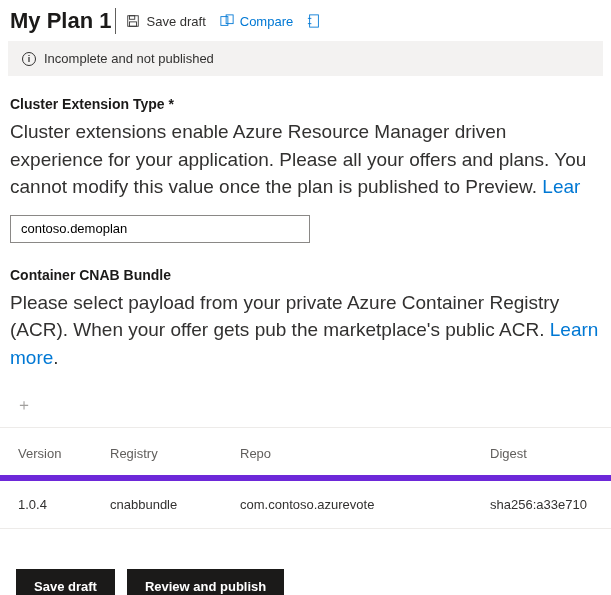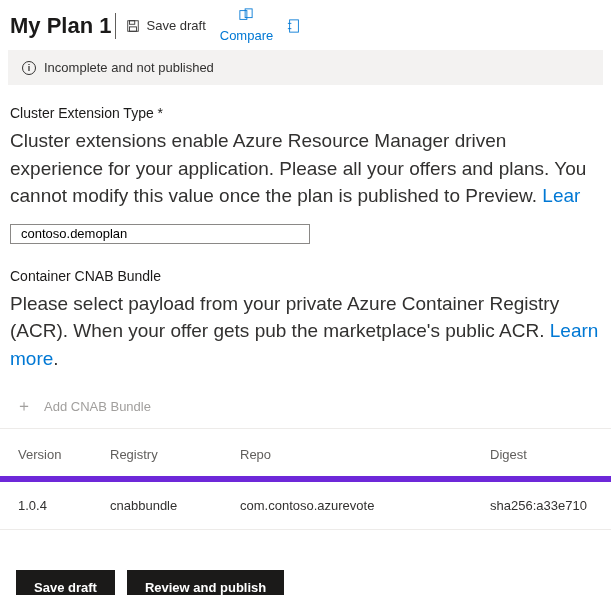--- a/index.html
+++ b/index.html
@@ -40,21 +40,21 @@
       margin-left: 6px;
     }
     .toolbar-btn {
       display: inline-flex;
       align-items: center;
       gap: 6px;
       font-size: 13px;
       cursor: pointer;
     }
     .toolbar-btn.primary { color: #323130; }
-    .toolbar-btn.link { color: #0078d4; flex-direction: column; }
+    .toolbar-btn.link { color: #0078d4; }
     .toolbar-btn svg { flex: 0 0 auto; }
     .status-bar {
       background: #f3f2f1;
       padding: 10px 14px;
       display: flex;
       align-items: center;
       gap: 8px;
       margin: 0 8px 20px 8px;
     }
     .status-bar .circle-i {
@@ -62,36 +62,36 @@
       border: 1px solid #323130;
       border-radius: 50%;
       display: inline-flex;
       align-items: center;
       justify-content: center;
       font-size: 9px;
       font-weight: 600;
     }
     .section-label {
       font-size: 14px;
-      font-weight: 400;
+      font-weight: 700;
       color: #1b1a19;
       margin: 0 10px 6px 10px;
     }
     .required-star { color: #1b1a19; }
     .help-text {
       font-size: 19px;
       color: #323130;
       line-height: 1.45;
       margin: 0 10px 14px 10px;
     }
     .link-text { color: #0078d4; cursor: pointer; }
     .text-input {
       margin: 0 10px 24px 10px;
       width: 300px;
-      height: 20px;
+      height: 28px;
       border: 1px solid #8a8886;
       padding: 8px 10px;
       font-size: 13px;
       font-family: inherit;
     }
     .add-row {
       display: flex;
       align-items: center;
       gap: 12px;
       padding: 12px 10px 14px 16px;
@@ -196,21 +196,20 @@
 
 
 <div class="section-label">Container CNAB Bundle</div>
 <p class="help-text">
   <span>Please select payload from your private Azure Container Registry (ACR). When your offer gets pub the marketplace's public ACR. </span><span class="link-text">Learn more</span><span>.</span>
 </p>
 
 
 <div class="add-row">
   <span class="plus-icon">＋</span>
-  <span>Add CNAB Bundle</span>
 </div>
 
 
 <table class="table">
   <thead>
     <tr>
       <th class="col-version">Version</th>
       <th class="col-registry">Registry</th>
       <th class="col-repo">Repo</th>
       <th>Digest</th>

